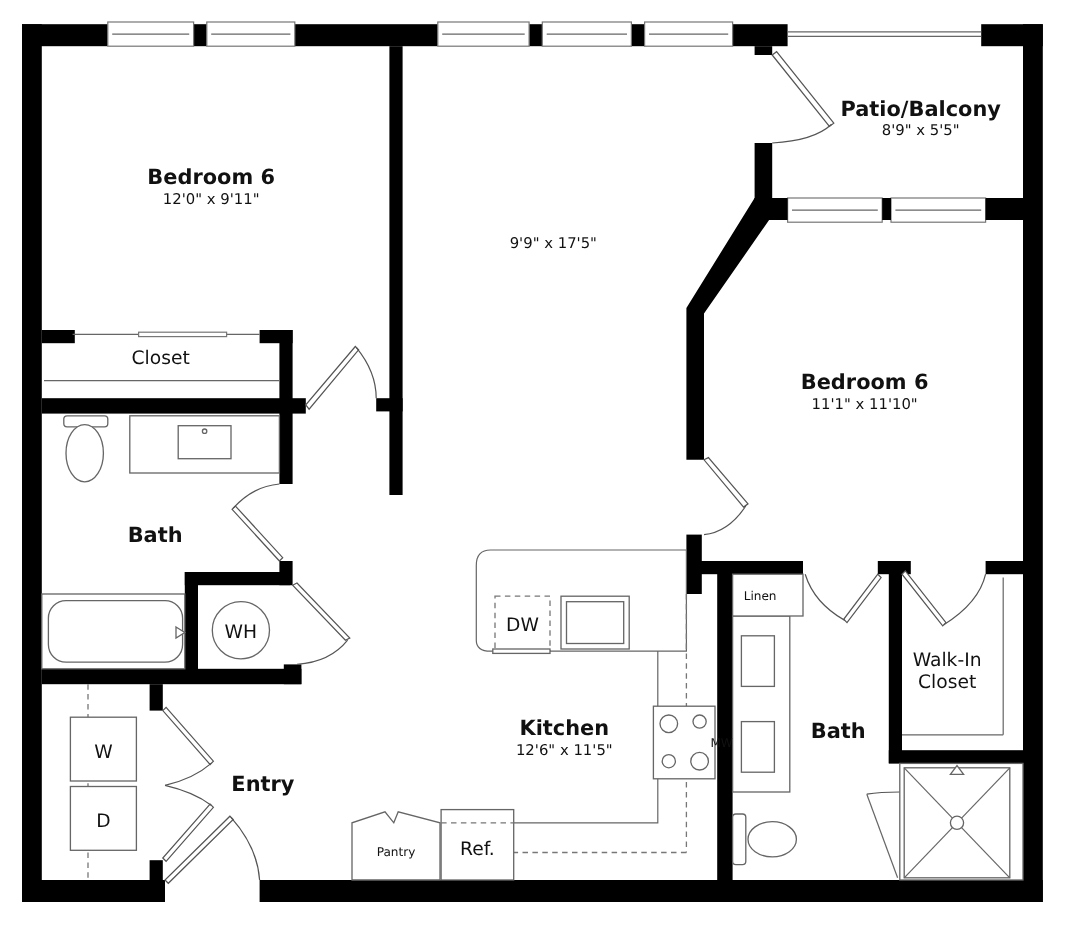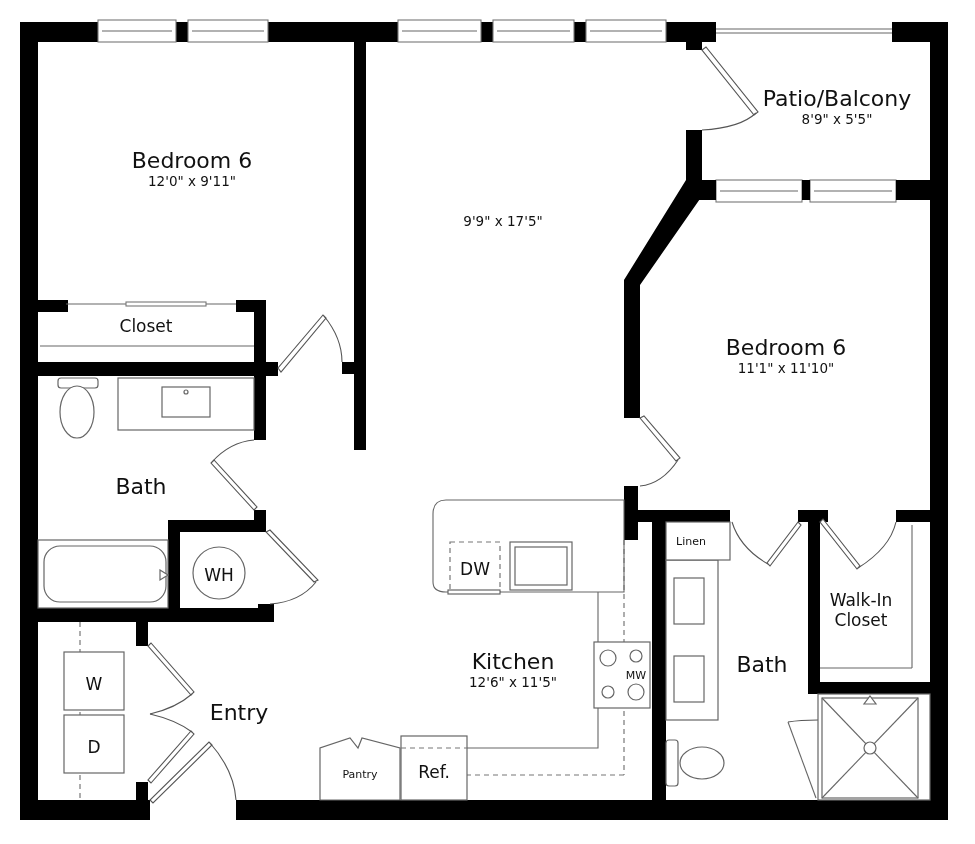--- a/index.html
+++ b/index.html
@@ -6,21 +6,21 @@
   body { width: 975px; height: 844px; overflow: hidden; position: relative; }
   #plan { position: absolute; left: 0; top: 0; width: 975px; height: 844px; }
   .wall { fill: #000000; }
   .fix { fill: #ffffff; stroke: #666666; stroke-width: 1.2; }
   .fixd { fill: none; stroke: #777777; stroke-width: 1.2; stroke-dasharray: 5 4; }
   .thin { fill: none; stroke: #666666; stroke-width: 1.1; }
   .win { fill: #ffffff; stroke: #777777; stroke-width: 1.1; }
   .door { fill: #ffffff; stroke: #555555; stroke-width: 1.1; }
   .swing { fill: none; stroke: #555555; stroke-width: 1.1; }
   .lbl { position: absolute; font-family: "DejaVu Sans", sans-serif; color: #111111; text-align: center; white-space: nowrap; transform: translateX(-50%); }
-  .room-name { font-size: 22px; line-height: 22px; }
+  .room-name { font-size: 19px; line-height: 22px; font-weight: bold; }
   .room-dim { font-size: 13.5px; line-height: 18px; }
   .small { font-size: 17px; }
   .tiny { font-size: 11px; }
 </style>
 </head>
 <body>
 
 <svg id="plan" viewBox="0 0 975 844" xmlns="http://www.w3.org/2000/svg">
 
   <g>
@@ -212,16 +212,16 @@
 <div class="lbl small" style="left:861px; top:590px; line-height:20px;">
   <div>Walk-In</div>
   <div>Closet</div>
 </div>
 <div class="lbl small" style="left:146px; top:316px;">Closet</div>
 
 <div class="lbl small" style="left:219px; top:565px;">WH</div>
 <div class="lbl small" style="left:94px; top:674px;">W</div>
 <div class="lbl small" style="left:94px; top:737px;">D</div>
 <div class="lbl small" style="left:475px; top:559px;">DW</div>
-<div class="lbl tiny" style="left:617px; top:669px;padding-left:38px;">MW</div>
+<div class="lbl tiny" style="left:637px; top:669px;padding-left:38px;">MW</div>
 <div class="lbl small" style="left:434px; top:762px;">Ref.</div>
 <div class="lbl tiny" style="left:360px; top:768px;">Pantry</div>
 <div class="lbl tiny" style="left:691px; top:535px;">Linen</div>
 
 </body></html>

